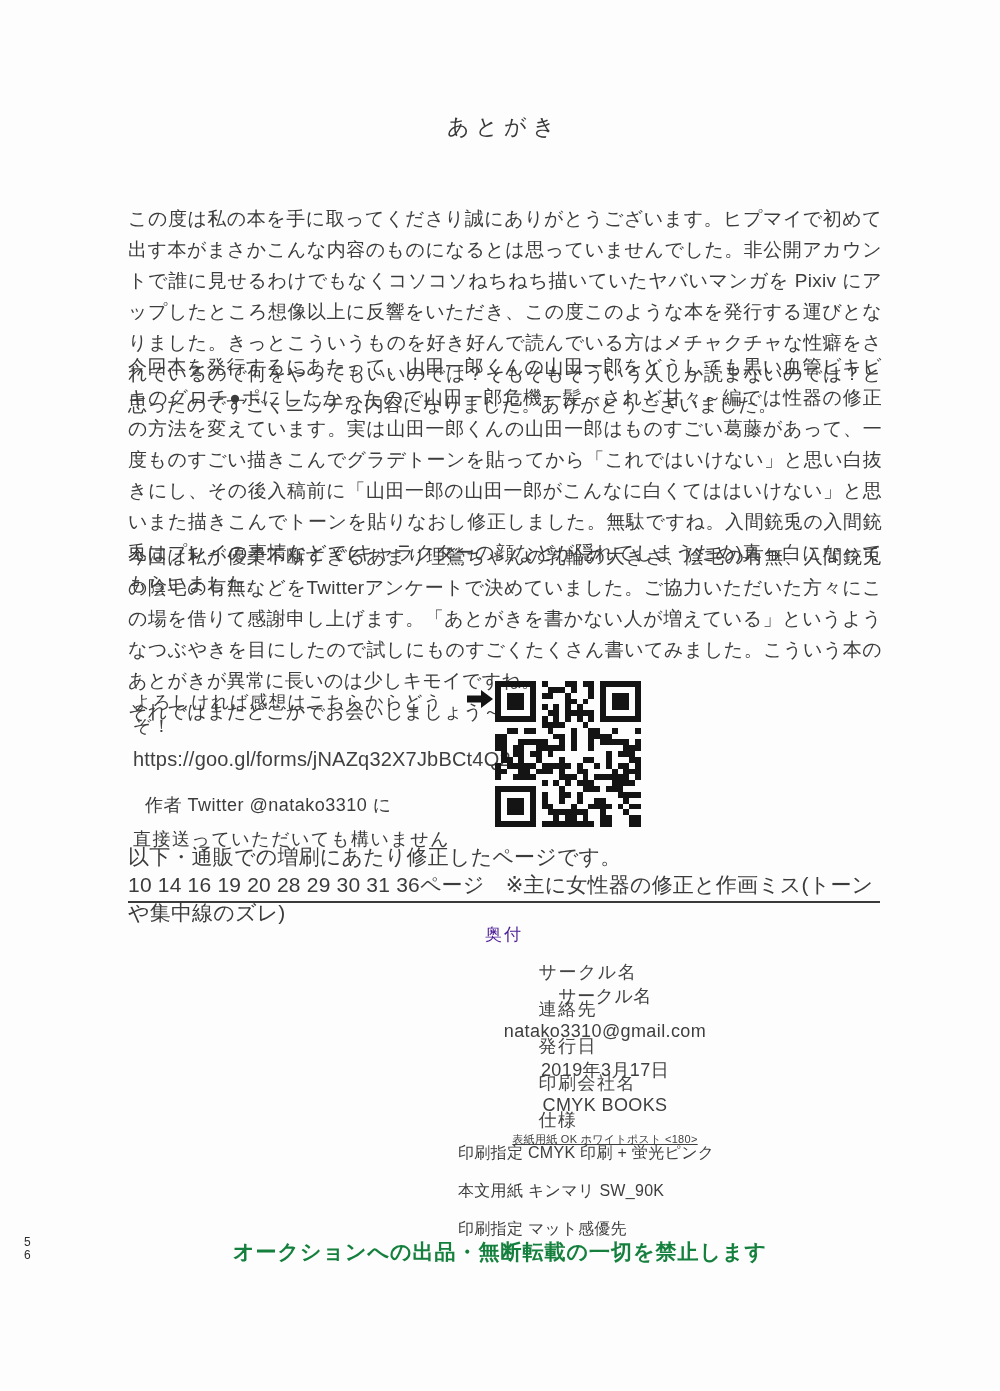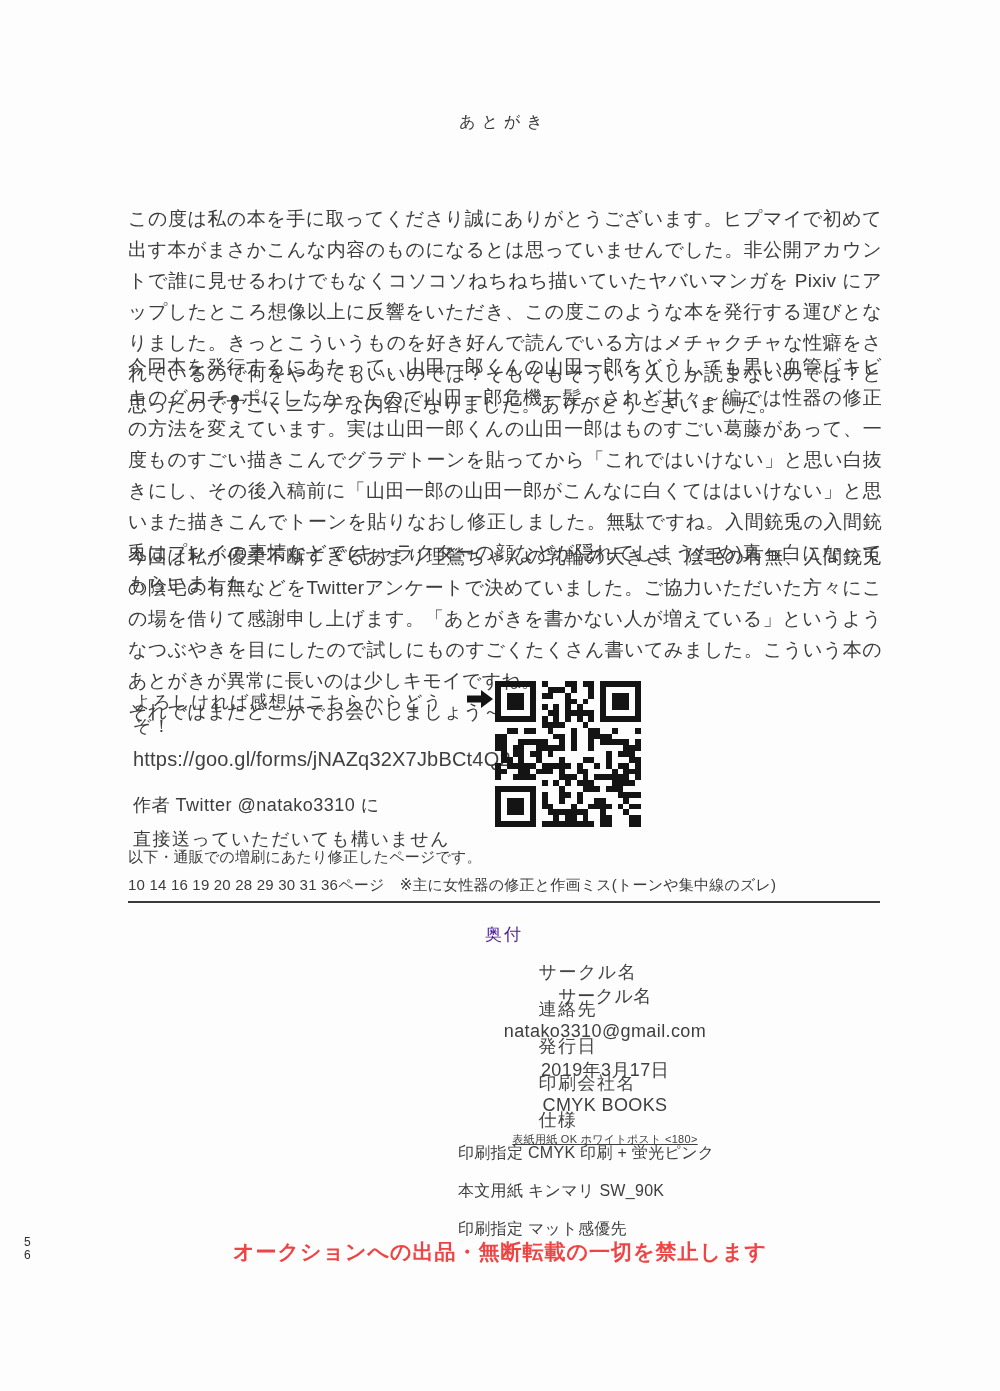--- a/index.html
+++ b/index.html
@@ -6,64 +6,64 @@
   .page{
     position:relative;
     width:1000px;height:1391px;
     background:#fdfdfd;
     font-family:"Liberation Sans","DejaVu Sans",sans-serif;
     color:#3c3c3c;
     overflow:hidden;
   }
   .doc-title{
     position:absolute;top:112px;left:128px;width:752px;
-    text-align:center;font-size:16px;font-weight:normal;
+    text-align:center;font-size:22px;font-weight:normal;
     letter-spacing:6px;margin:0;color:#383838;
   }
   .body-par{
     position:absolute;left:128px;width:754px;margin:0;
     font-size:19px;line-height:31px;letter-spacing:0.3px;
     text-align:justify;color:#3c3c3c;
   }
   .closing-line{margin-top:0;}
   .feedback{
     position:absolute;left:133px;top:690px;width:360px;
     color:#3c3c3c;
   }
   .fb-prompt{font-size:18px;letter-spacing:1px;display:flex;align-items:flex-start;gap:6px;margin-bottom:10px;}
   .fb-url{font-size:20px;letter-spacing:0.2px;margin-bottom:22px;color:#404040;}
-  .fb-tw1{font-size:18px;letter-spacing:0.5px;margin-bottom:10px;}
+  .fb-tw1{font-size:18px;letter-spacing:0.5px;margin-bottom:10px;margin-left:12px;}
   .fb-tw2{font-size:18px;letter-spacing:1.5px;}
   .arrow-icon svg{display:block;}
   .qr{
     position:absolute;left:495px;top:681px;width:146px;height:146px;
   }
   .reprint{
     position:absolute;left:128px;top:843px;width:760px;
-    font-size:15px;line-height:28px;letter-spacing:0.2px;color:#3c3c3c;
+    font-size:21px;line-height:28px;letter-spacing:0.2px;color:#3c3c3c;
   }
   .rule{
     position:absolute;left:128px;top:901px;width:752px;height:0;
     border-top:2.5px solid #3a3a3a;
   }
   .colophon-title{
     position:absolute;top:923px;left:128px;width:752px;
     text-align:center;font-size:17px;letter-spacing:2px;color:#4c1d95;
   }
   .colophon-rows{position:absolute;left:325px;top:960px;width:560px;}
   .col-row{display:flex;margin-bottom:15px;height:22px;align-items:center;flex-direction:column;}
   .col-label{width:133px;font-size:18px;letter-spacing:1.5px;color:#454545;flex-shrink:0;}
   .col-value{font-size:18px;letter-spacing:0.4px;color:#3e3e3e;}
   .col-row.spec-row .col-value{font-size:11px;letter-spacing:0.3px;text-decoration:underline;}
   .specs{position:absolute;left:458px;top:1143px;}
   .spec-line{font-size:16px;letter-spacing:0.3px;margin-bottom:17px;color:#3e3e3e;}
   .footer-warning{
     position:absolute;top:1238px;left:0;width:1000px;
     text-align:center;font-size:21px;font-weight:bold;
-    letter-spacing:1px;color:#ef4444;
+    letter-spacing:1px;color:#15803d;
   }
   .page-number{
     position:absolute;left:24px;top:1236px;
     font-size:12px;line-height:13px;color:#2e2e2e;
     display:flex;flex-direction:column;align-items:center;
   }
 </style>
 </head>
 <body>
 

